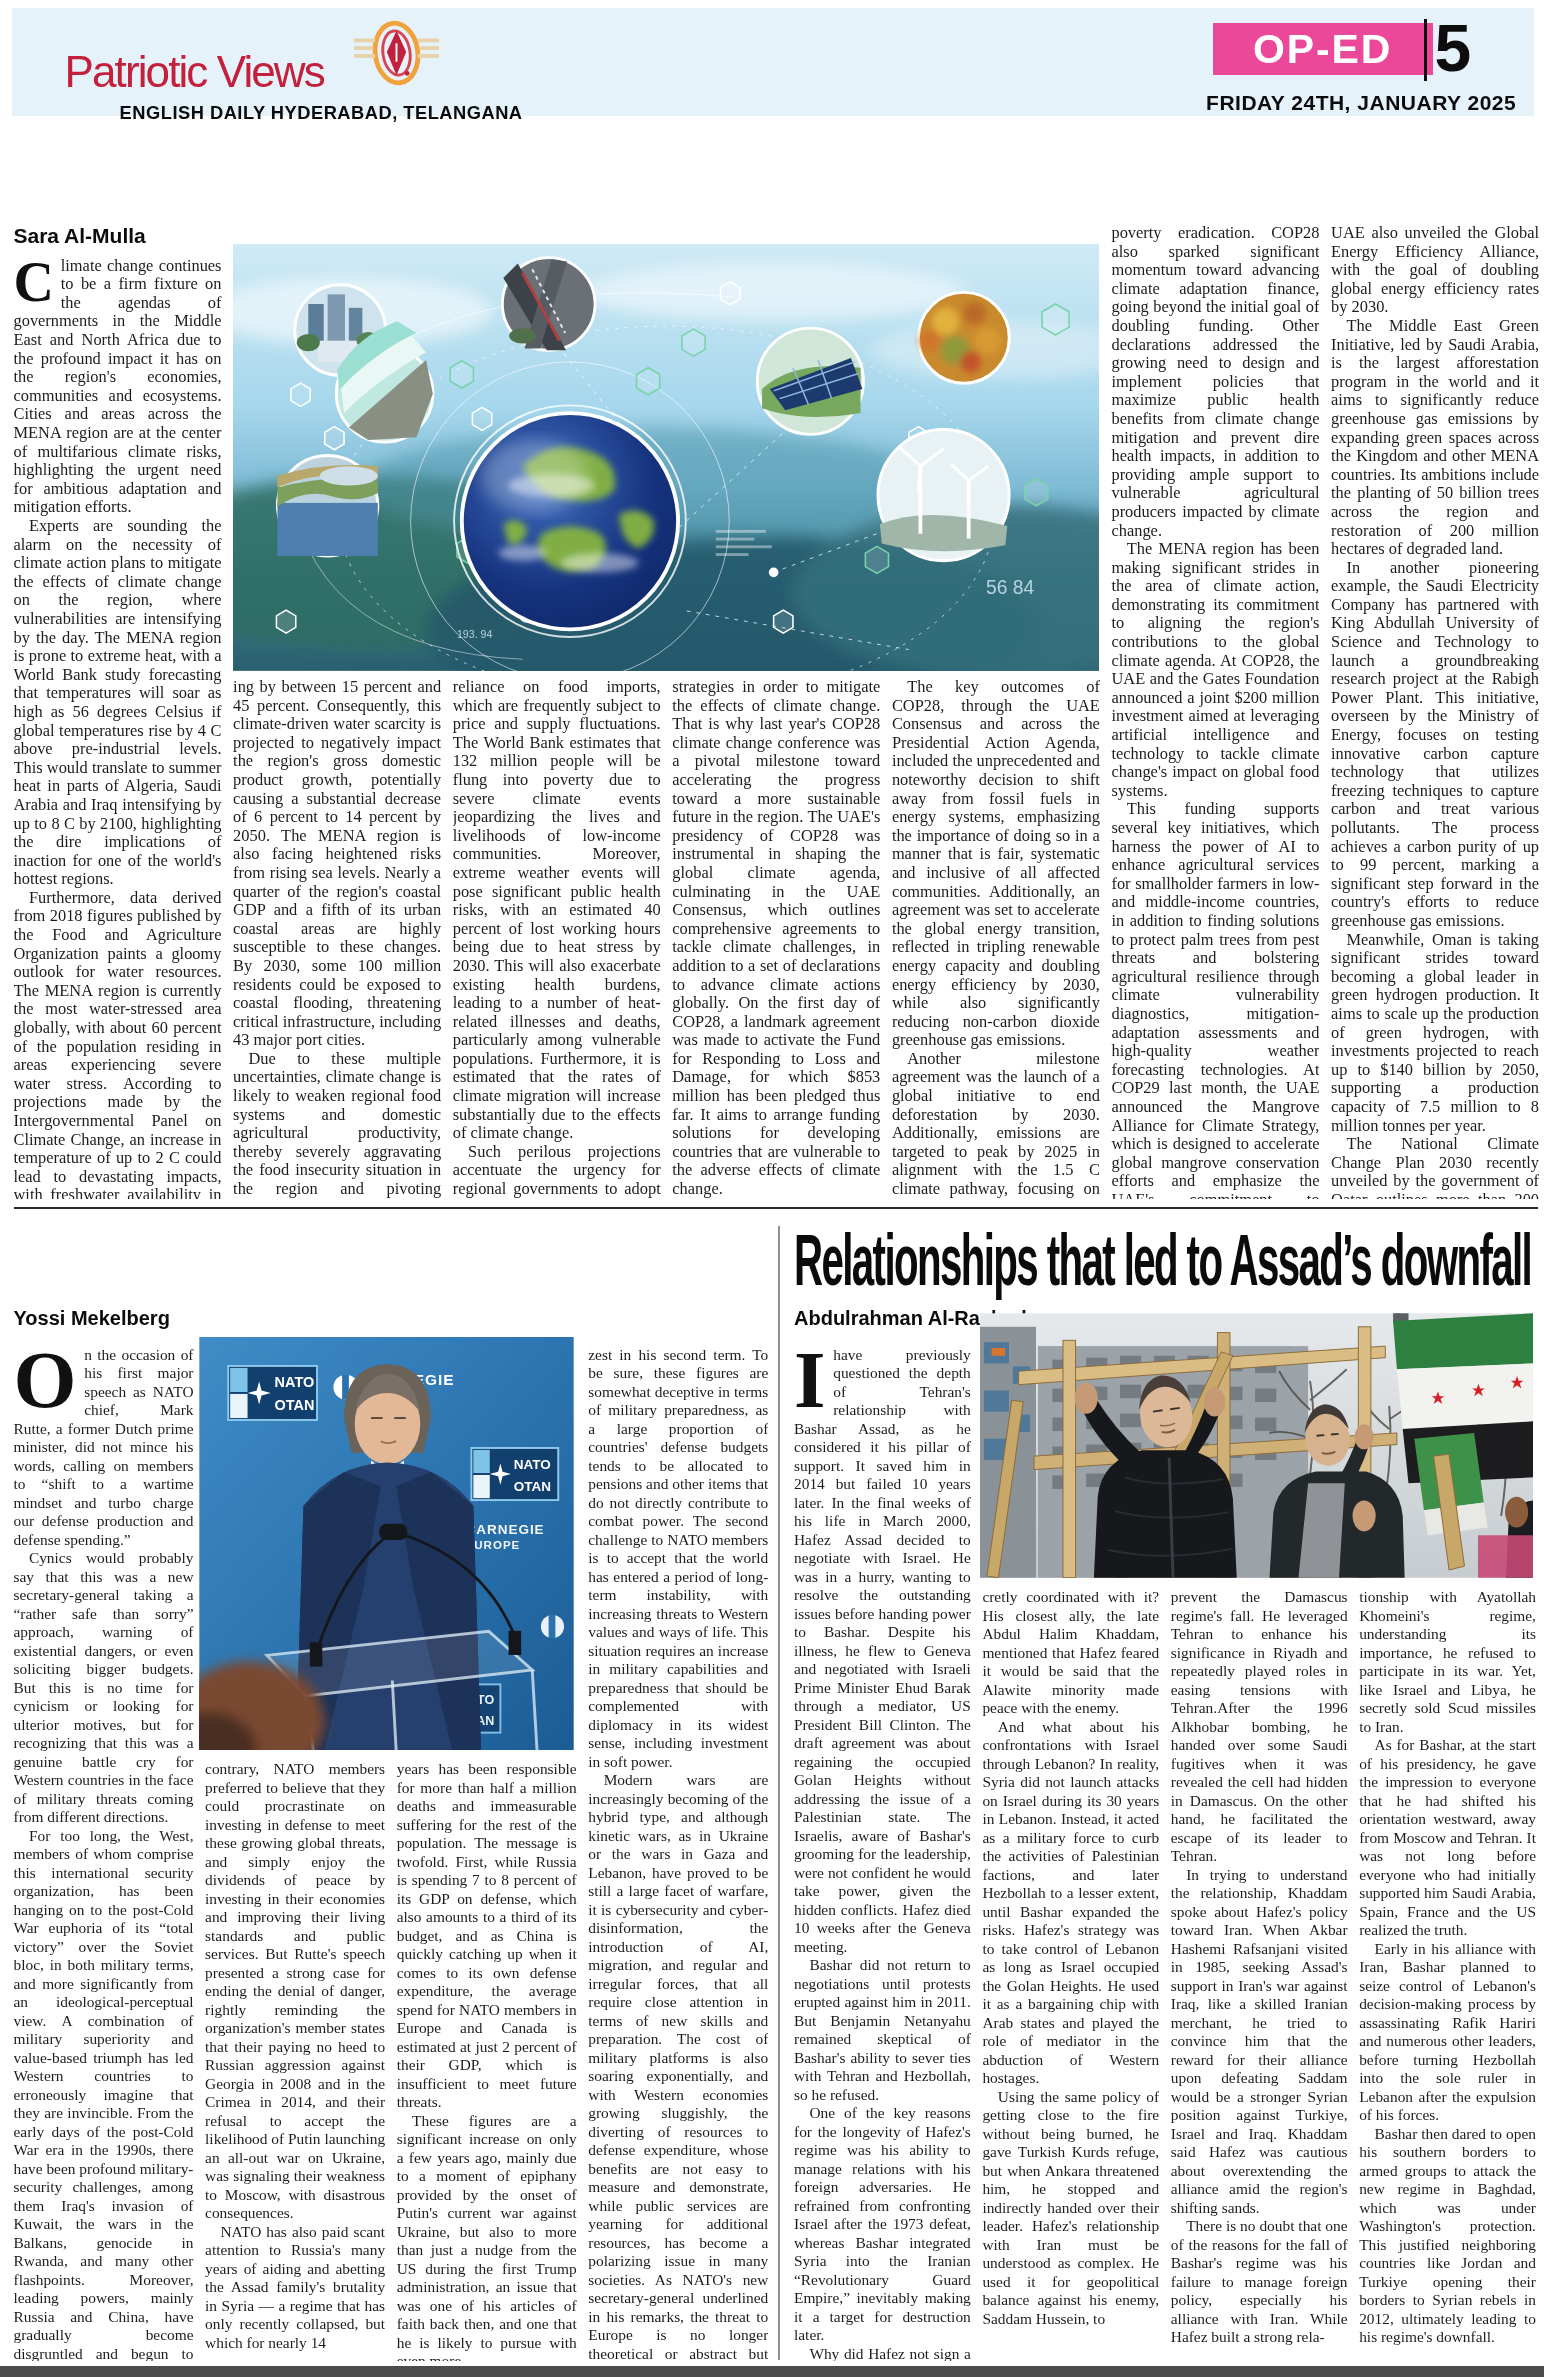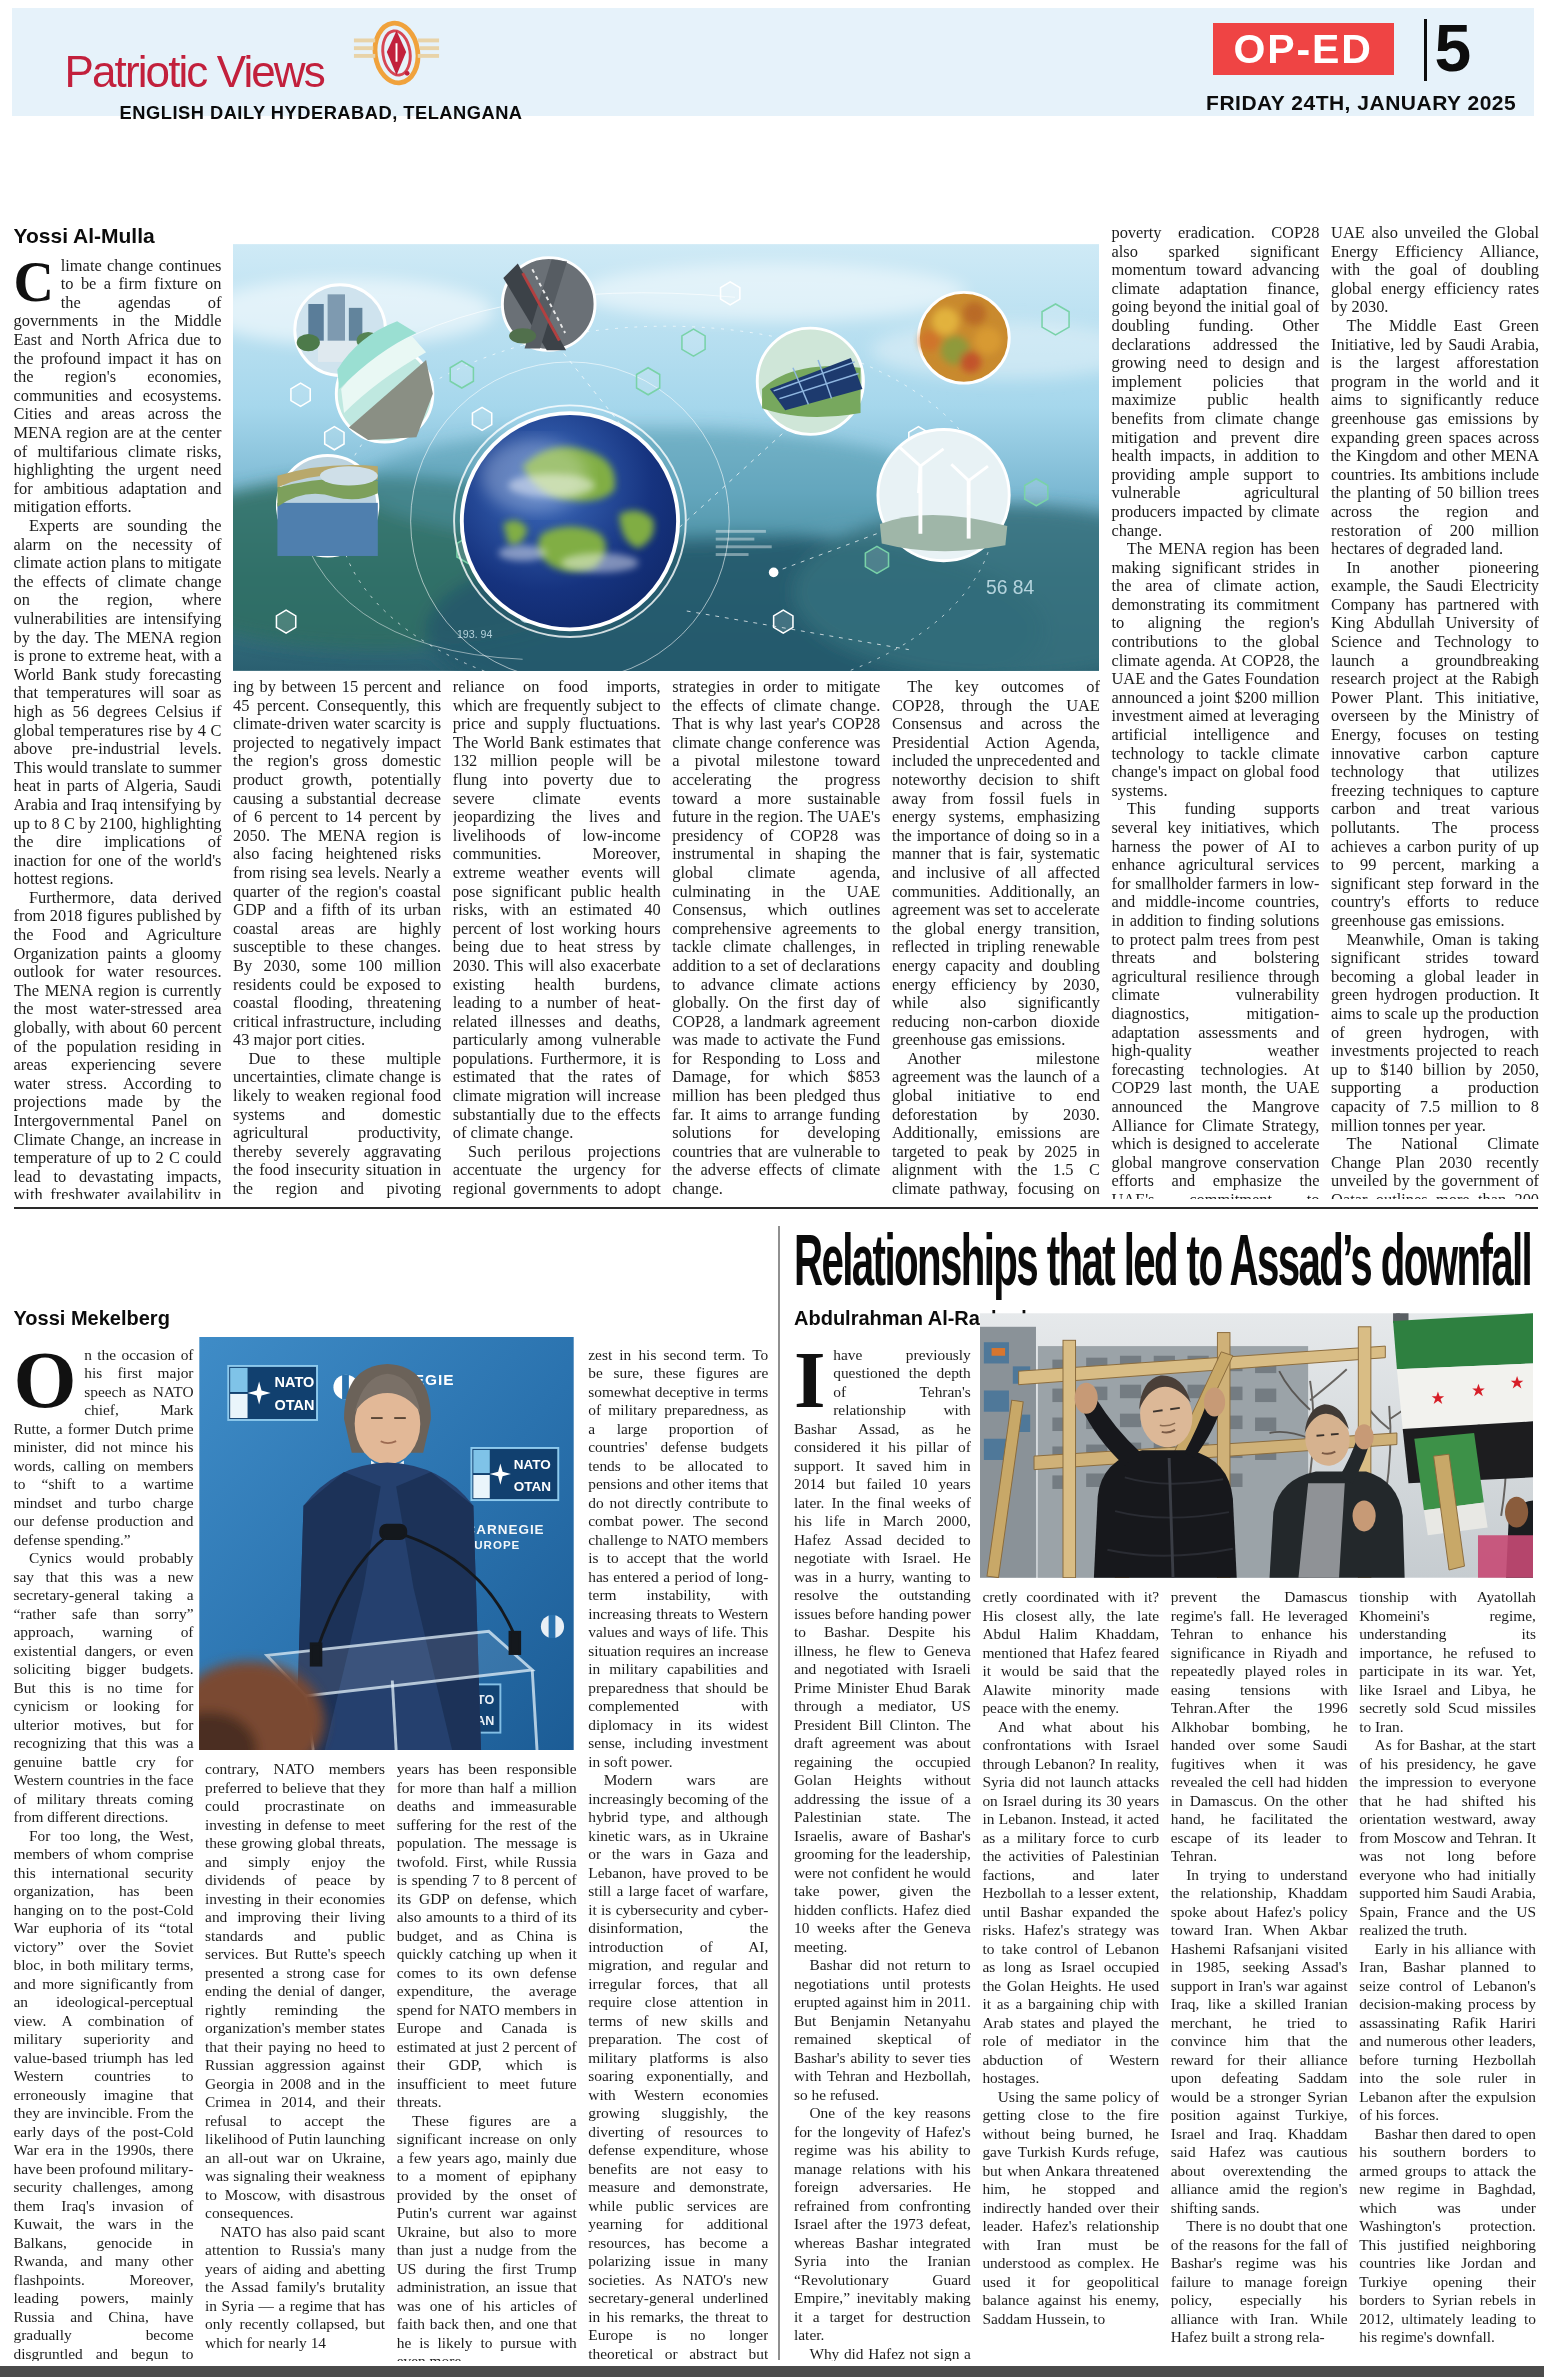--- a/index.html
+++ b/index.html
@@ -5,21 +5,21 @@
   html,body{margin:0;padding:0;background:#ffffff;}
   #page{position:relative;width:1545px;height:2377px;background:#fff;overflow:hidden;
         font-family:"Liberation Serif",serif;color:#1b1b1b;}
   
   .band{position:absolute;left:11.6px;top:7.7px;width:1522px;height:108px;background:#e6f2fa;}
   .brand{position:absolute;left:53px;top:39px;font-family:"Liberation Sans",sans-serif;
          font-weight:normal;font-size:44px;letter-spacing:-1.9px;color:#c2203c;white-space:nowrap;}
   .logo-ico{position:absolute;left:340px;top:11.6px;}
   .tagline{position:absolute;left:108px;top:94px;font-family:"Liberation Sans",sans-serif;
            font-size:18.3px;font-weight:600;letter-spacing:0.5px;color:#0b0b0b;white-space:nowrap;}
-  .oped{position:absolute;left:1201px;top:15.4px;width:181px;height:52px;background:#ef4444;
+  .oped{position:absolute;left:1201px;top:15.4px;width:220px;height:52px;background:#ec4899;
         display:flex;align-items:center;justify-content:center;font-family:"Liberation Sans",sans-serif;
         font-weight:bold;font-size:41px;letter-spacing:1.9px;color:#fff;}
   .pgbar{position:absolute;left:1412px;top:11.6px;height:62px;border-left:3.9px solid #0d0d0d;}
   .pgnum{position:absolute;left:1423px;top:1.9px;font-family:"Liberation Sans",sans-serif;
          font-weight:bold;font-size:66px;color:#0d0d0d;}
   .date{position:absolute;right:17.4px;top:83px;font-family:"Liberation Sans",sans-serif;
         font-weight:bold;font-size:21px;letter-spacing:0.5px;color:#0c0c0c;white-space:nowrap;}
   
   .fit{display:inline-block;white-space:nowrap;transform-origin:0 50%;}
   .h1{position:absolute;left:11.6px;top:112px;width:1526px;overflow:visible;}
@@ -87,21 +87,21 @@
     <div class="tagline">ENGLISH DAILY HYDERABAD, TELANGANA</div>
     <div class="oped">OP-ED</div>
     <div class="pgbar"></div>
     <div class="pgnum">5</div>
     <div class="date">FRIDAY 24TH, JANUARY 2025</div>
   </div>
 
 
   <div class="main-cols">
     <div class="mcol">
-      <p class="byline">Yossi Al-Mulla</p>
+      <p class="byline">Sara Al-Mulla</p>
       <div>
           <p class="para hasdrop"><span class="dropcap">C</span>limate change continues to be a firm fixture on the agendas of governments in the Middle East and North Africa due to the profound impact it has on the region's economies, communities and ecosystems. Cities and areas across the MENA region are at the center of multifarious climate risks, highlighting the urgent need for ambitious adaptation and mitigation efforts.</p>
           <p class="para">Experts are sounding the alarm on the necessity of climate action plans to mitigate the effects of climate change on the region, where vulnerabilities are intensifying by the day. The MENA region is prone to extreme heat, with a World Bank study forecasting that temperatures will soar as high as 56 degrees Celsius if global temperatures rise by 4 C above pre-industrial levels. This would translate to summer heat in parts of Algeria, Saudi Arabia and Iraq intensifying by up to 8 C by 2100, highlighting the dire implications of inaction for one of the world's hottest regions.</p>
           <p class="para">Furthermore, data derived from 2018 figures published by the Food and Agriculture Organization paints a gloomy outlook for water resources. The MENA region is currently the most water-stressed area globally, with about 60 percent of the population residing in areas experiencing severe water stress. According to projections made by the Intergovernmental Panel on Climate Change, an increase in temperature of up to 2 C could lead to devastating impacts, with freshwater availability in the region declin-</p>
         </div>
     </div>
     <div class="mcol pad-img">
         <p class="para cont">ing by between 15 percent and 45 percent. Consequently, this climate-driven water scarcity is projected to negatively impact the region's gross domestic product growth, potentially causing a substantial decrease of 6 percent to 14 percent by 2050. The MENA region is also facing heightened risks from rising sea levels. Nearly a quarter of the region's coastal GDP and a fifth of its urban coastal areas are highly susceptible to these changes. By 2030, some 100 million residents could be exposed to coastal flooding, threatening critical infrastructure, including 43 major port cities.</p>
         <p class="para">Due to these multiple uncertainties, climate change is likely to weaken regional food systems and domestic agricultural productivity, thereby severely aggravating the food insecurity situation in the region and pivoting communities to increased</p>
       </div>

